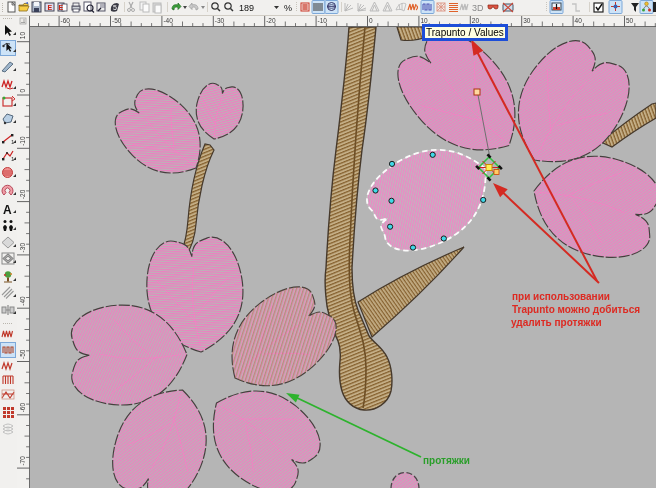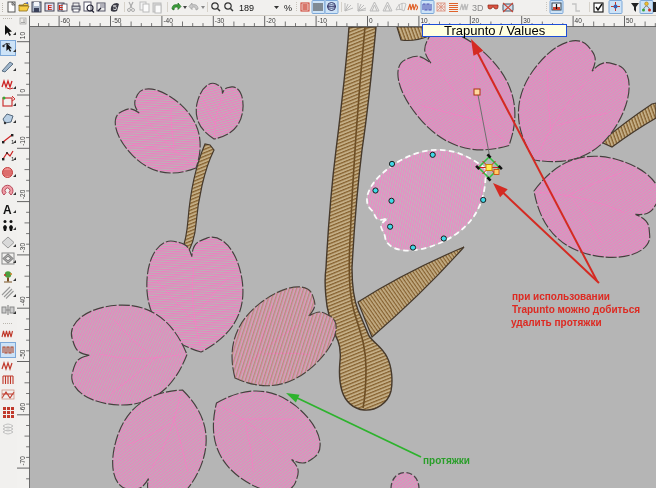--- a/index.html
+++ b/index.html
@@ -1,16 +1,16 @@
 <!DOCTYPE html>
 <html><head><meta charset="utf-8"><style>
 html,body{margin:0;padding:0;width:656px;height:488px;overflow:hidden;background:#b5b5b5;font-family:"Liberation Sans",sans-serif;}
 #toolbar{position:absolute;left:0;top:0;width:656px;height:15px;background:#f1f0ee;border-bottom:1px solid #d8d4cc;}
 #canvas{position:absolute;left:30px;top:27px;width:504px;height:461px;background:#b5b5b5;}
-#tooltip{position:absolute;left:422px;top:24px;height:11px;background:#ffffe1;border:1px solid #1d4ed8;font-size:13px;line-height:11px;padding:0 21px;color:#000;z-index:50;white-space:nowrap;}
+#tooltip{position:absolute;left:422px;top:24px;height:11px;background:#ffffe1;border:3px solid #1d4ed8;font-size:10px;line-height:11px;padding:0 1px;color:#000;z-index:50;white-space:nowrap;}
 </style></head><body>
 <div id="toolbar"></div>
 <svg id="tbsvg" style="position:absolute;left:0;top:0;z-index:5" width="656" height="16" xmlns="http://www.w3.org/2000/svg">
     <rect x="0" y="0" width="656" height="15" fill="#f1f0ee"></rect>
     <line x1="0" y1="15.5" x2="656" y2="15.5" stroke="#d0ccc4"></line>
     <g stroke="#b9b5ad" stroke-width="1">
       <line x1="2.5" y1="3" x2="2.5" y2="12" stroke-dasharray="1 1"></line>
     </g>
     <g transform="translate(7,2)">
       <rect x="1" y="0" width="7" height="10" fill="#fdfdfd" stroke="#555" stroke-width="1"></rect>

